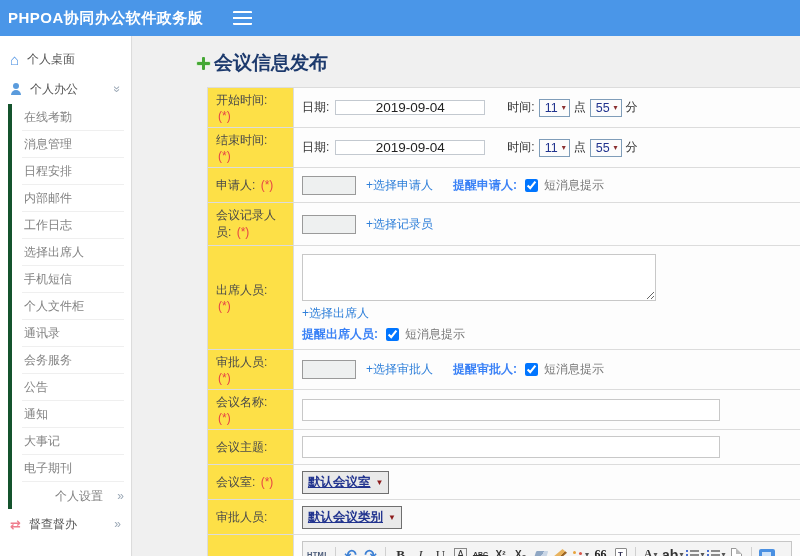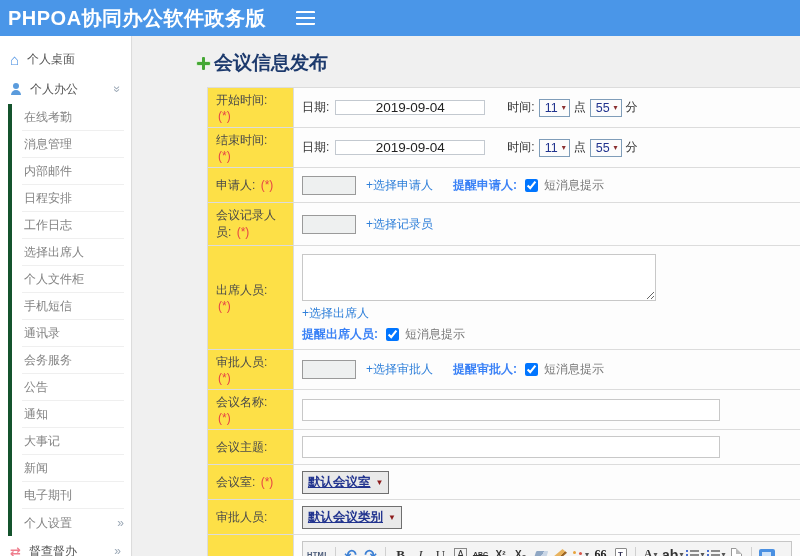--- a/index.html
+++ b/index.html
@@ -1,39 +1,39 @@
 <!DOCTYPE html>
 <html><head>
 <meta charset="utf-8">
 <style>
   * { margin:0; padding:0; box-sizing:border-box; }
   html,body { width:800px; height:556px; overflow:hidden; }
   body { font-family:"Liberation Sans","DejaVu Sans",sans-serif; font-size:12px; color:#444; background:#efefef; position:relative; }
 
   
   .header { position:absolute; left:0; top:0; width:800px; height:36px; background:#4a96e8; display:flex; align-items:center; z-index:5; }
-  .header-title { color:#fff; font-size:20px; font-weight:bold; padding-left:8px; letter-spacing:.5px; }
+  .header-title { color:#fff; font-size:15px; font-weight:bold; padding-left:8px; letter-spacing:.5px; }
   .hamburger { width:19px; height:14px; margin-left:30px; background:repeating-linear-gradient(to bottom,#fff 0 2.5px,transparent 2.5px 5.8px); cursor:pointer; border-radius:1px; }
 
   
   .sidebar { position:absolute; left:0; top:36px; width:132px; bottom:0; background:#fff; border-right:1px solid #dcdcdc; padding-top:8px; }
   .side-top { height:30px; display:flex; align-items:center; padding:0 10px; color:#555; cursor:pointer; }
   .side-top .lbl { margin-left:8px; flex:1; }
   .chev { color:#9aa7b5; font-size:12px; }
   .chev-down { display:inline-block; transform:rotate(90deg); }
   .icon-home { color:#4a90e2; font-size:15px; line-height:1; }
   .icon-person { position:relative; width:12px; height:12px; display:inline-block; }
   .icon-person::before { content:""; position:absolute; left:3px; top:0; width:6px; height:6px; border-radius:50%; background:#5a9bdc; }
   .icon-person::after { content:""; position:absolute; left:1px; bottom:0; width:10px; height:5px; border-radius:5px 5px 0 0; background:#5a9bdc; }
   .icon-shuffle { color:#ef7e8e; font-size:13px; font-weight:bold; line-height:1; }
   .submenu { margin-left:8px; border-left:4px solid #14532d; }
   .sub-item { height:27px; line-height:26px; margin-left:10px; width:102px; border-bottom:1px solid #efefef; color:#838383; cursor:pointer; padding-left:2px; }
   .sub-item:last-child { border-bottom:none; }
   .sub-item.has-chev { display:flex; align-items:center; }
-  .sub-item.has-chev .lbl { flex:1; }
+  .sub-item.has-chev .lbl { flex:1;margin-left:31px; }
 
   
   .main { position:absolute; left:133px; top:36px; right:0; bottom:0; background:#f0f0f0; }
   .page-title { display:flex; align-items:center; margin:14px 0 11px 64px; }
   .icon-plus { position:relative; width:13px; height:13px; display:inline-block; margin-right:4px; }
   .icon-plus::before { content:""; position:absolute; left:0; top:5px; width:13px; height:3px; background:#45a735; border-radius:1px; box-shadow:0 0 0 1px #d9efd2; }
   .icon-plus::after  { content:""; position:absolute; left:5px; top:0; width:3px; height:13px; background:#45a735; border-radius:1px; }
   .page-title .txt { font-size:19px; font-weight:bold; color:#1d3a6d; }
 
   
@@ -106,32 +106,31 @@
     <span class="lbl">个人桌面</span>
   </div>
   <div class="side-top">
     <span class="icon-person"></span>
     <span class="lbl">个人办公</span>
     <span class="chev chev-down">»</span>
   </div>
   <div class="submenu">
     <div class="sub-item">在线考勤</div>
     <div class="sub-item">消息管理</div>
+    <div class="sub-item">日程安排</div>
     <div class="sub-item">内部邮件</div>
-    <div class="sub-item">日程安排</div>
     <div class="sub-item">工作日志</div>
     <div class="sub-item">选择出席人</div>
+    <div class="sub-item">手机短信</div>
     <div class="sub-item">个人文件柜</div>
-    <div class="sub-item">手机短信</div>
     <div class="sub-item">通讯录</div>
     <div class="sub-item">会务服务</div>
     <div class="sub-item">公告</div>
     <div class="sub-item">通知</div>
     <div class="sub-item">大事记</div>
-    <div class="sub-item">新闻</div>
     <div class="sub-item">电子期刊</div>
     <div class="sub-item has-chev">
       <span class="lbl">个人设置</span>
       <span class="chev">»</span>
     </div>
   </div>
   <div class="side-top">
     <span class="icon-shuffle">⇄</span>
     <span class="lbl">督查督办</span>
     <span class="chev">»</span>

